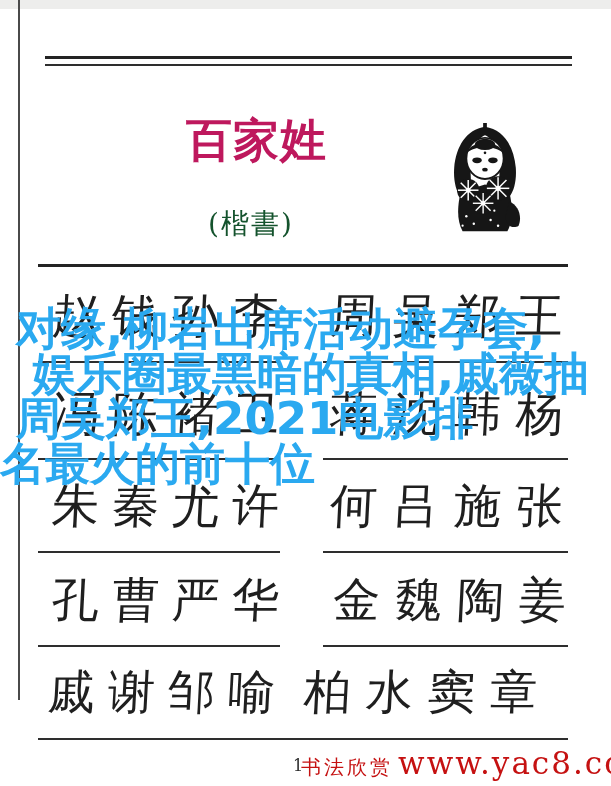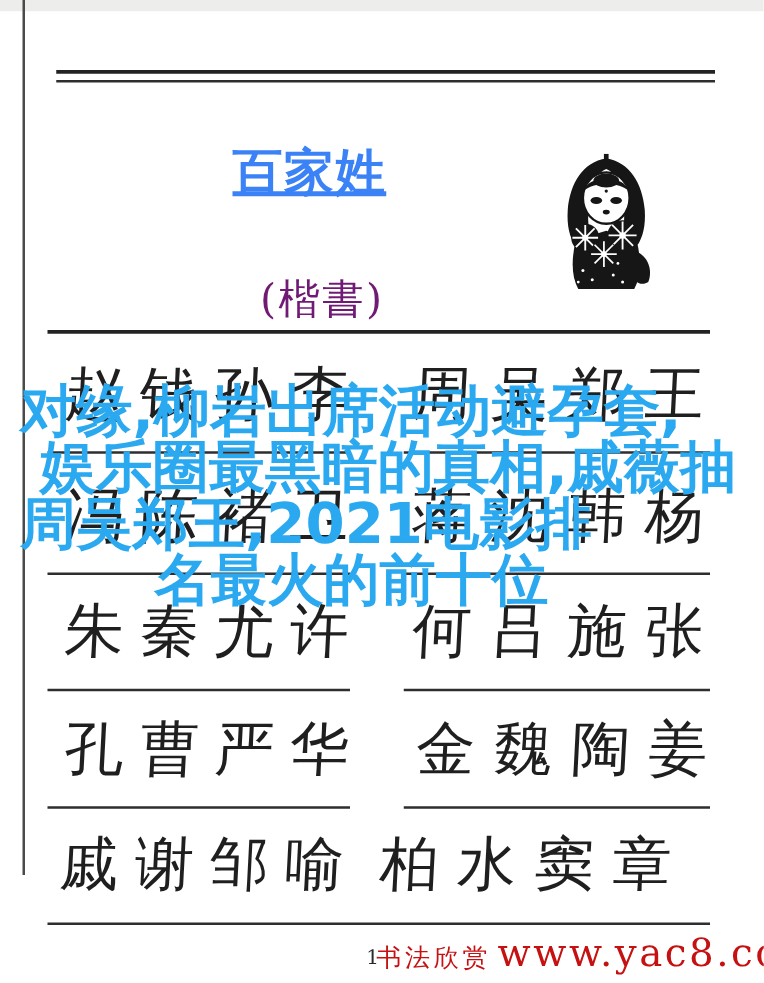--- a/index.html
+++ b/index.html
@@ -10,42 +10,42 @@
   }
   .abs{position:absolute;}
   
   .top-gray-strip{left:0;top:0;width:611px;height:9px;background:#ededec;}
   .left-margin-line{left:18px;top:0;width:2px;height:700px;background:#4a4a4a;}
   
   .rule{background:#232323;height:3px;}
   .rule.thin{height:2px;background:#2e2e2e;}
   
   .page-title{
-    left:186px;top:110px;font-size:40px;font-weight:bold;color:#3b82f6;
-    letter-spacing:1px;white-space:nowrap;font-family:"DejaVu Sans",sans-serif;text-decoration:underline;
+    left:186px;top:110px;font-size:46px;font-weight:bold;color:#be185d;
+    letter-spacing:1px;white-space:nowrap;font-family:"DejaVu Sans",sans-serif;
   }
   .page-subtitle{
-    left:208px;top:217px;font-size:33px;color:#701a75;letter-spacing:2px;
+    left:208px;top:205px;font-size:28px;color:#14532d;letter-spacing:2px;
     white-space:nowrap;font-family:"DejaVu Serif",serif;
   }
   .doll{left:438px;top:123px;width:94px;height:112px;}
   
   .cal{
     font-family:"DejaVu Serif",serif;color:#1f1f1f;font-size:47px;
     white-space:nowrap;letter-spacing:13px;transform:skewX(-3deg);
     line-height:1;
   }
   .cal.right-g{letter-spacing:15px;}
   
   .ov{
     color:#2aa9f0;font-weight:bold;font-size:45px;line-height:1;
     white-space:nowrap;z-index:6;font-family:"DejaVu Sans",sans-serif;
     letter-spacing:0;
   }
-  .ov.centered{left:0;width:562px;text-align:center;}
+  .ov.centered{left:0;width:562px;}
   
   .page-number{left:293px;top:756px;font-size:16px;color:#2a2a2a;
     font-family:"DejaVu Serif",serif;z-index:7;}
   .watermark{left:301px;top:745px;white-space:nowrap;z-index:7;color:#c51111;}
   .wm-name{font-size:20px;font-family:"DejaVu Sans",sans-serif;letter-spacing:3px;}
   .wm-url{font-size:31px;font-family:"DejaVu Serif",serif;letter-spacing:2px;}
 </style>
 </head>
 <body>
 

